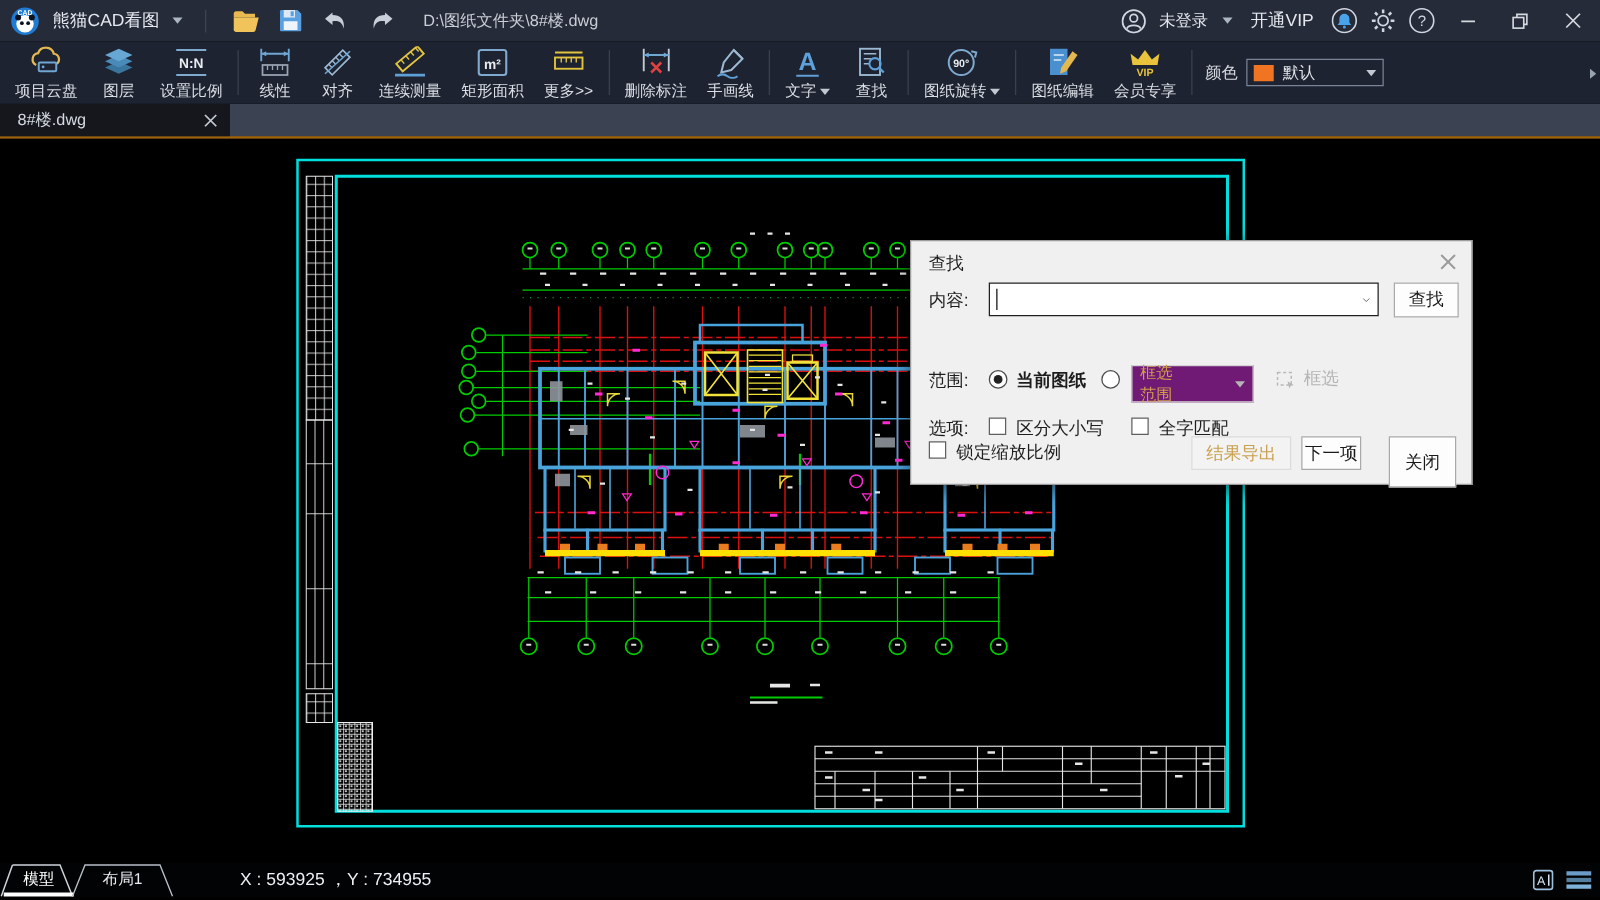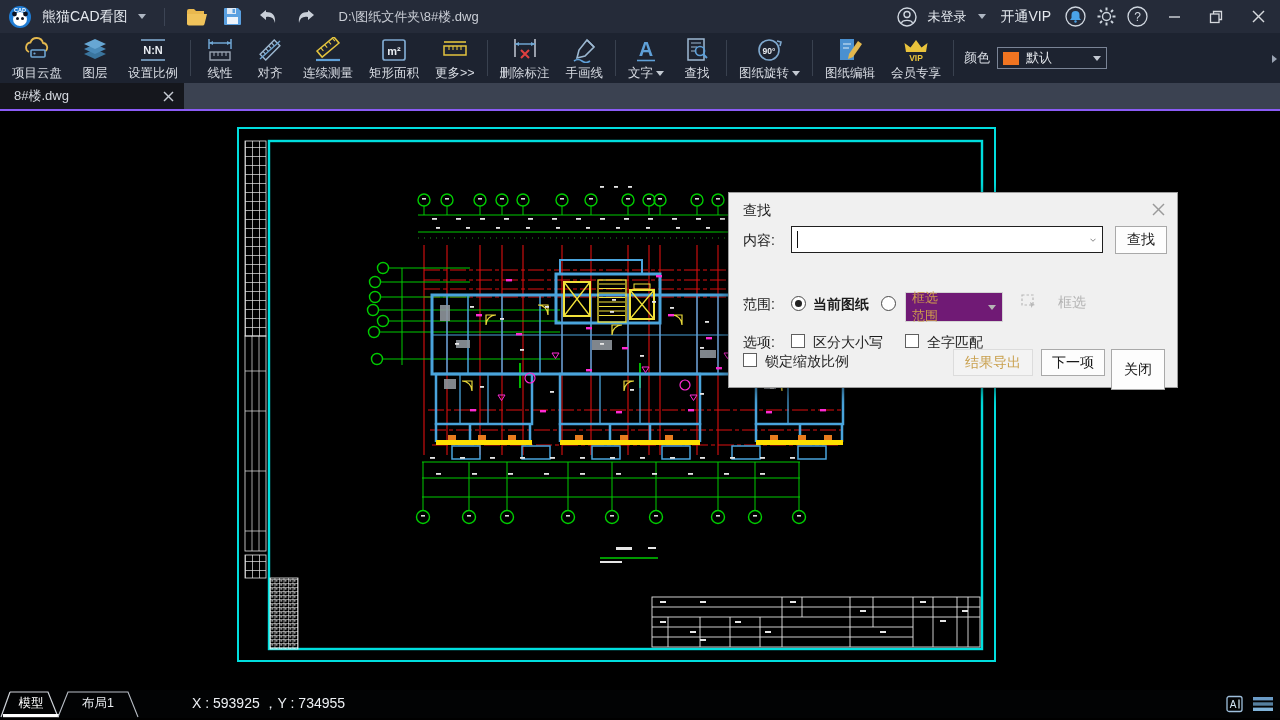--- a/index.html
+++ b/index.html
@@ -26,21 +26,21 @@
   .tsep { width:1px; height:36px; background:#39414f; margin:0 4px; }
   .dcaret { width:0; height:0; border-left:4px solid transparent; border-right:4px solid transparent; border-top:5px solid #c3c9d2; display:inline-block; }
   .color-widget { display:flex; align-items:center; gap:7px; margin-left:6px; }
   .color-widget .clabel { font-size:13px; color:#d9dde4; }
   .color-box { width:110px; height:22px; border:1px solid #7a8496; display:flex; align-items:center; gap:7px; padding:0 5px; }
   .swatch { width:16px; height:13px; }
   .color-val { flex:1; font-size:13px; color:#e2e5ea; }
   .tb-expander { position:absolute; right:3px; top:22px; width:0; height:0; border-top:4px solid transparent; border-bottom:4px solid transparent; border-left:5px solid #9aa3b2; }
 
   
-  .tabbar { height:28px; background:#3b4251; display:flex; border-bottom:2px solid #8b5cf6; }
+  .tabbar { height:28px; background:#3b4251; display:flex; border-bottom:2px solid #a16207; }
   .dtab { width:184px; background:#15171d; color:#d6dae1; font-size:13px; display:flex; align-items:center; padding:0 10px 0 14px; }
   .dtab .tab-title { flex:1; }
 
   
   .canvas { position:relative; height:579px; background:#000; }
 
   
   .dialog { position:absolute; left:728px; top:81px; width:450px; height:196px; background:#f0f0f0;
     border:1px solid #9d9d9d; box-shadow:0 4px 14px rgba(0,0,0,.55); font-size:14px; color:#1d1d1d; }
   .dlg-title { position:absolute; left:14px; top:9px; }
@@ -53,21 +53,21 @@
   .btn { position:absolute; background:#fdfdfd; border:1px solid #a9a9a9; font-size:14px; color:#1a1a1a;
     display:flex; align-items:center; justify-content:center; font-family:inherit; }
   .btn.disabled { background:#f3f3f3; border-color:#dcdcdc; color:#c9a04e; }
   .radio { position:absolute; width:15px; height:15px; border:1px solid #4a4a4a; border-radius:50%; background:#fff; }
   .radio.sel::after { content:""; position:absolute; left:3px; top:3px; width:7px; height:7px; border-radius:50%; background:#222; }
   .cbox { position:absolute; width:14px; height:14px; border:1px solid #5f5f5f; background:#fff; }
   .dselect { position:absolute; left:176px; top:99px; width:98px; height:24px; background:#701a75; border:1px solid #d4d4d4;
     display:flex; align-items:center; padding:14px 6px;gap:44px; }
   .dselect .dtext { flex:1; color:#cf9d4c; font-size:13px; }
   .dselect .dchev { width:0; height:0; border-left:4px solid transparent; border-right:4px solid transparent; border-top:5px solid #b5b5b5; }
-  .boxsel { position:absolute; left:292px; top:101px; display:flex; align-items:flex-start; gap:21px; color:#b4b4b4; }
+  .boxsel { position:absolute; left:292px; top:101px; display:flex; align-items:flex-end; gap:6px; color:#b4b4b4; }
 
   
   .statusbar { height:28px; background:#020304; display:flex; align-items:center; position:relative; color:#edf0f4; }
   .coords { position:absolute; left:192px; font-size:14px; }
   .sb-right { position:absolute; right:6px; display:flex; align-items:center; gap:8px; }
 </style>
 </head>
 <body>
 
 <div class="titlebar">
@@ -753,21 +753,21 @@
 
     <div class="dlg-label" style="left:14px;top:141px;">选项:</div>
     <div class="cbox" style="left:62px;top:141px;"></div>
     <div class="dlg-label" style="left:84px;top:141px;">区分大小写</div>
     <div class="cbox" style="left:176px;top:141px;"></div>
     <div class="dlg-label" style="left:198px;top:141px;">全字匹配</div>
 
     <div class="cbox" style="left:14px;top:160px;"></div>
     <div class="dlg-label" style="left:36px;top:160px;">锁定缩放比例</div>
     <button class="btn disabled" style="left:224px;top:156px;width:80px;height:27px;text-align:center;">结果导出</button>
-    <button class="btn" style="left:312px;top:156px;width:64px;height:27px;">下一项</button>
+    <button class="btn" style="left:312px;top:156px;width:48px;height:27px;">下一项</button>
     <button class="btn" style="left:382px;top:156px;width:54px;height:41px;">关闭</button>
   </div>
 </div>
 
 <div class="statusbar">
   <svg width="150" height="28" viewBox="0 0 150 28">
     <line x1="1" y1="27" x2="10" y2="2" stroke="#cfd4da" stroke-width="1.2"></line>
     <path d="M10 2h38l10 25" fill="none" stroke="#cfd4da" stroke-width="1.2"></path>
     <rect x="3" y="24" width="56" height="3.2" fill="#ffffff"></rect>
     <text x="31" y="17" text-anchor="middle" font-size="12.5" fill="#ffffff">模型</text>

